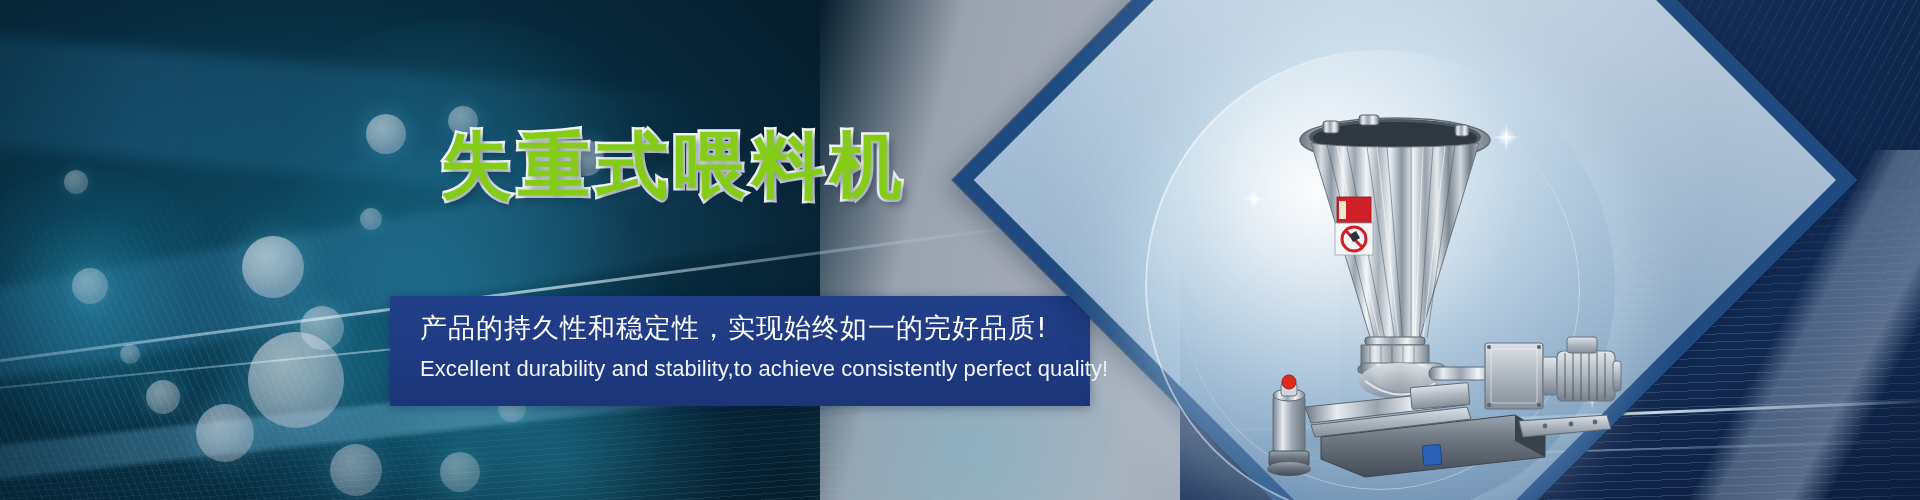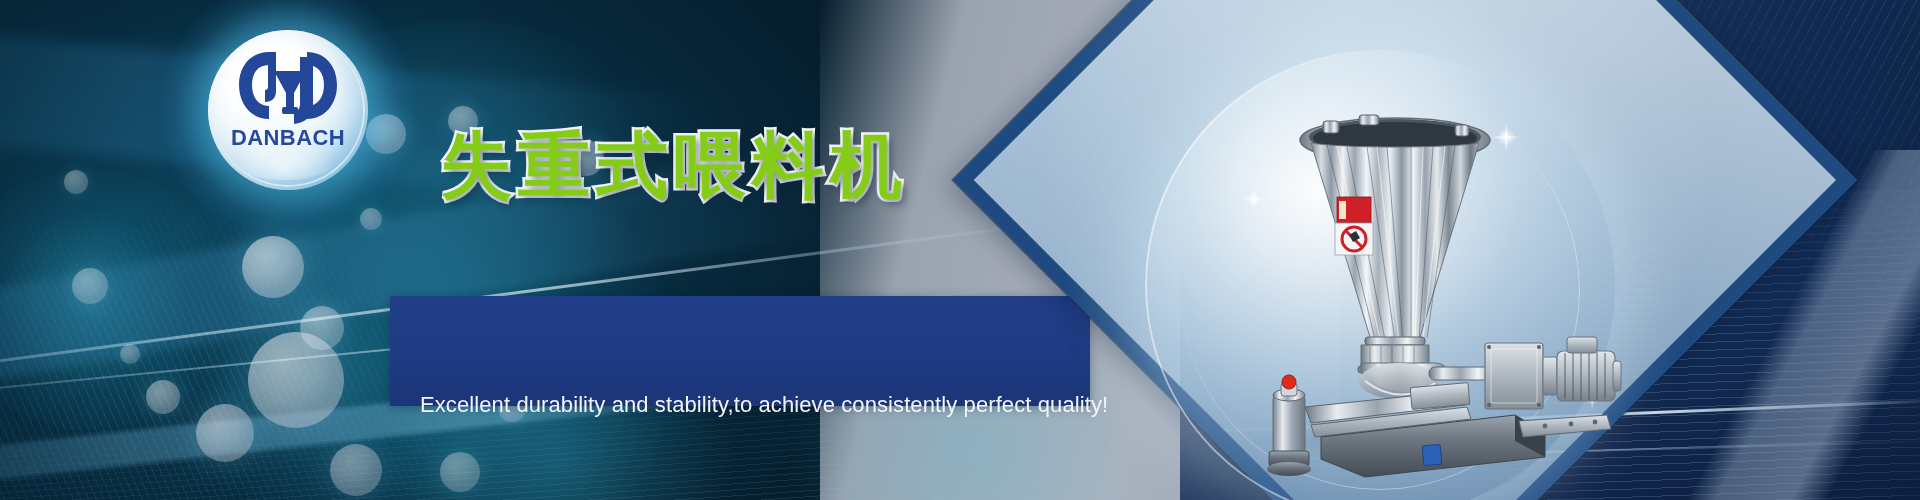--- a/index.html
+++ b/index.html
@@ -139,21 +139,21 @@
     box-shadow:0 2px 10px rgba(8,20,48,.35);
   }
   .tag-cn{
     position:absolute;left:30px;top:14px;
     font-family:"DejaVu Sans","Liberation Sans",sans-serif;
     font-size:27px;color:#ffffff;letter-spacing:1px;white-space:nowrap;
   }
   .tag-en{
     position:absolute;left:30px;top:60px;
     font-family:"Liberation Sans","DejaVu Sans",sans-serif;
-    font-size:22px;color:#f2f5fb;letter-spacing:.1px;white-space:nowrap;margin-top:36px;
+    font-size:22px;color:#f2f5fb;letter-spacing:.1px;white-space:nowrap;
   }
 
   
   .diamond-stage{position:absolute;left:1085px;top:-140px;width:640px;height:640px;}
   .diamond{position:absolute;inset:0;transform:rotate(45deg);
     border:15px solid #1e4a80;
     background:linear-gradient(150deg, rgba(214,226,236,.95) 0%, rgba(196,214,230,.9) 28%, rgba(168,196,219,.86) 55%, rgba(142,176,206,.8) 80%, rgba(120,158,192,.72) 100%);
     box-shadow:0 0 0 1px rgba(10,26,54,.45), 0 6px 26px rgba(8,22,48,.35);
   }
   .diamond-inner-glow{position:absolute;inset:0;transform:rotate(45deg);
@@ -227,48 +227,25 @@
       <div class="bub" style="left: 440px; top: 452px; width: 40px; height: 40px; opacity: 0.4; background: radial-gradient(circle at 38% 32%, rgba(255, 255, 255, 0.95) 0%, rgba(232, 238, 244, 0.88) 38%, rgba(205, 214, 224, 0.82) 62%, rgba(186, 197, 210, 0.78) 100%); box-shadow: rgba(120, 215, 245, 0.45) 0px 0px 22px;"></div>
       <div class="bub" style="left: 72px; top: 268px; width: 36px; height: 36px; opacity: 0.42; background: radial-gradient(circle at 38% 32%, rgba(255, 255, 255, 0.95) 0%, rgba(232, 238, 244, 0.88) 38%, rgba(205, 214, 224, 0.82) 62%, rgba(186, 197, 210, 0.78) 100%); box-shadow: rgba(120, 215, 245, 0.45) 0px 0px 20px;"></div>
       <div class="bub" style="left: 330px; top: 444px; width: 52px; height: 52px; opacity: 0.45; background: radial-gradient(circle at 38% 32%, rgba(255, 255, 255, 0.95) 0%, rgba(232, 238, 244, 0.88) 38%, rgba(205, 214, 224, 0.82) 62%, rgba(186, 197, 210, 0.78) 100%); box-shadow: rgba(120, 215, 245, 0.45) 0px 0px 29px;"></div>
       <div class="bub" style="left: 568px; top: 140px; width: 36px; height: 36px; opacity: 0.5; background: radial-gradient(circle at 38% 32%, rgba(255, 255, 255, 0.95) 0%, rgba(232, 238, 244, 0.88) 38%, rgba(205, 214, 224, 0.82) 62%, rgba(186, 197, 210, 0.78) 100%); box-shadow: rgba(120, 215, 245, 0.45) 0px 0px 20px;"></div>
       <div class="bub" style="left: 64px; top: 170px; width: 24px; height: 24px; opacity: 0.38; background: radial-gradient(circle at 38% 32%, rgba(255, 255, 255, 0.95) 0%, rgba(232, 238, 244, 0.88) 38%, rgba(205, 214, 224, 0.82) 62%, rgba(186, 197, 210, 0.78) 100%); box-shadow: rgba(120, 215, 245, 0.45) 0px 0px 13px;"></div>
       <div class="bub" style="left: 360px; top: 208px; width: 22px; height: 22px; opacity: 0.4; background: radial-gradient(circle at 38% 32%, rgba(255, 255, 255, 0.95) 0%, rgba(232, 238, 244, 0.88) 38%, rgba(205, 214, 224, 0.82) 62%, rgba(186, 197, 210, 0.78) 100%); box-shadow: rgba(120, 215, 245, 0.45) 0px 0px 12px;"></div>
       <div class="bub" style="left: 120px; top: 344px; width: 20px; height: 20px; opacity: 0.36; background: radial-gradient(circle at 38% 32%, rgba(255, 255, 255, 0.95) 0%, rgba(232, 238, 244, 0.88) 38%, rgba(205, 214, 224, 0.82) 62%, rgba(186, 197, 210, 0.78) 100%); box-shadow: rgba(120, 215, 245, 0.45) 0px 0px 11px;"></div>
       <div class="bub" style="left: 498px; top: 394px; width: 28px; height: 28px; opacity: 0.34; background: radial-gradient(circle at 38% 32%, rgba(255, 255, 255, 0.95) 0%, rgba(232, 238, 244, 0.88) 38%, rgba(205, 214, 224, 0.82) 62%, rgba(186, 197, 210, 0.78) 100%); box-shadow: rgba(120, 215, 245, 0.45) 0px 0px 15px;"></div>
     </div>
 
-  <div class="logo-wrap">
-    <div class="logo-halo"></div>
-    <div class="logo-sphere">
-      <div class="logo-gloss"></div>
-      <div class="logo-gloss2"></div>
-      <div class="logo-arc"></div>
-    </div>
-    <div class="logo-mark">
-      <svg viewBox="0 0 104 78" width="104" height="78" aria-hidden="true">
-        <g fill="#24479a">
-
-          <path d="M33 3 C15 3 3 17 3 36 C3 55 15 70 33 70 L33 57 C22 57 16 48 16 36 C16 24 22 16 33 16 Z"></path>
-          <path d="M27 3 L40 3 L40 42 C40 49 36 53 29 53 L29 41 C31 41 32 40 32 38 L32 3 Z"></path>
-
-          <path d="M71 3 C89 3 101 17 101 36 C101 55 89 70 71 70 L71 57 C82 57 88 48 88 36 C88 24 82 16 71 16 Z"></path>
-          <path d="M64 8 L77 8 L77 55 C77 66 70 74 58 75 L58 63 C63 62 64 59 64 54 Z"></path>
-
-          <path d="M38 22 L70 22 L58 44 L58 58 L50 58 L50 44 Z"></path>
-          <rect x="46" y="58" width="16" height="7" rx="2"></rect>
-        </g>
-      </svg>
-    </div>
-    <div class="logo-word">DANBACH</div>
-  </div>
 
   <div class="title">失重式喂料机</div>
 
   <div class="tagbox">
+    <div class="tag-cn">产品的持久性和稳定性，实现始终如一的完好品质!</div>
     <div class="tag-en">Excellent durability and stability,to achieve consistently perfect quality!</div>
   </div>
 
   <div class="diamond-stage">
     <div class="diamond"></div>
     <div class="diamond-inner-glow"></div>
     <div class="prod-bubble"></div>
     <div class="prod-bubble-ring"></div>
     <div class="prod-bubble-ring2"></div>
     <div class="spark" style="left:412px;top:268px"></div>

